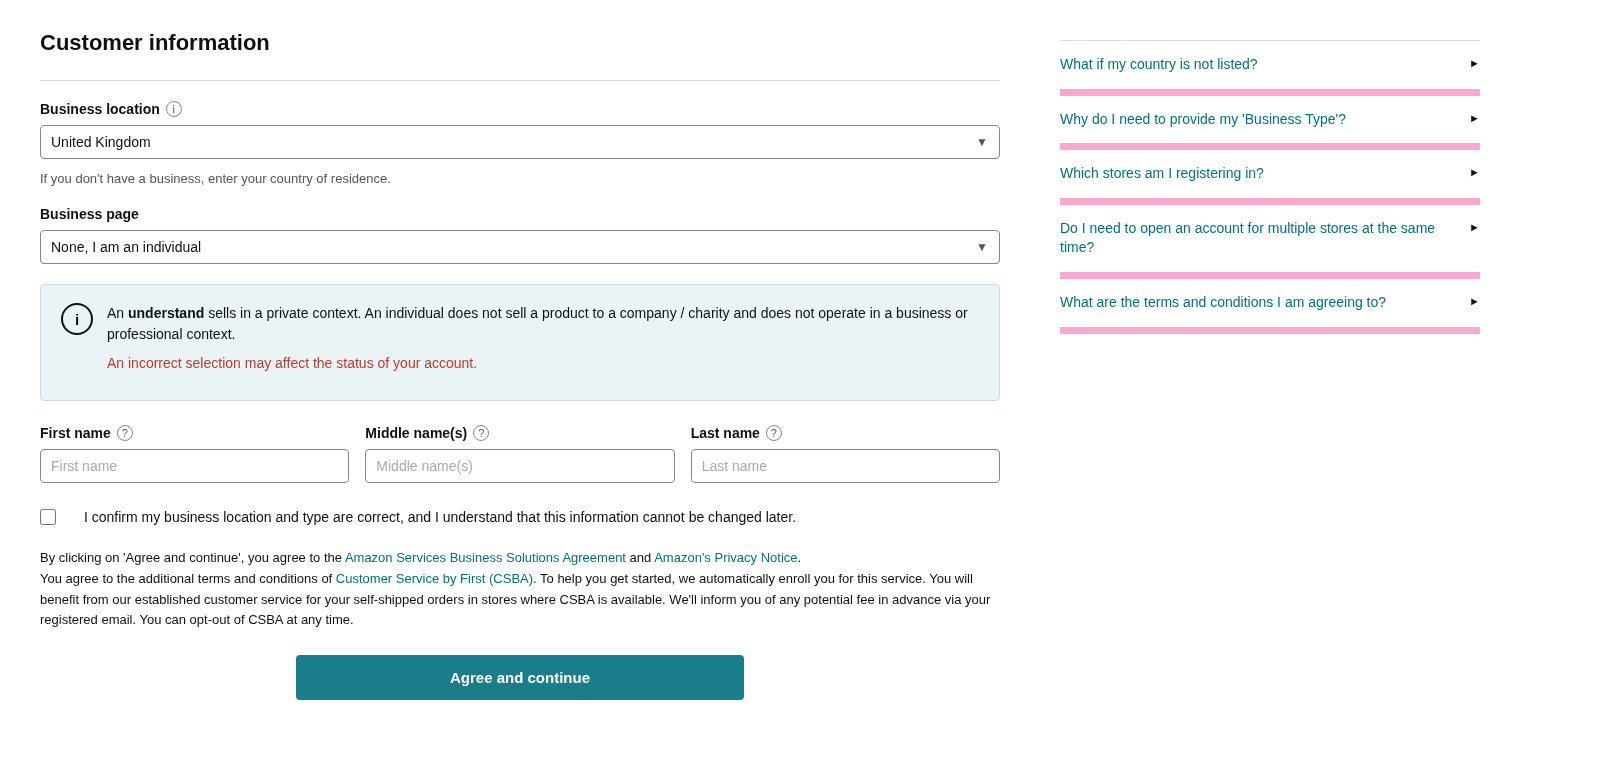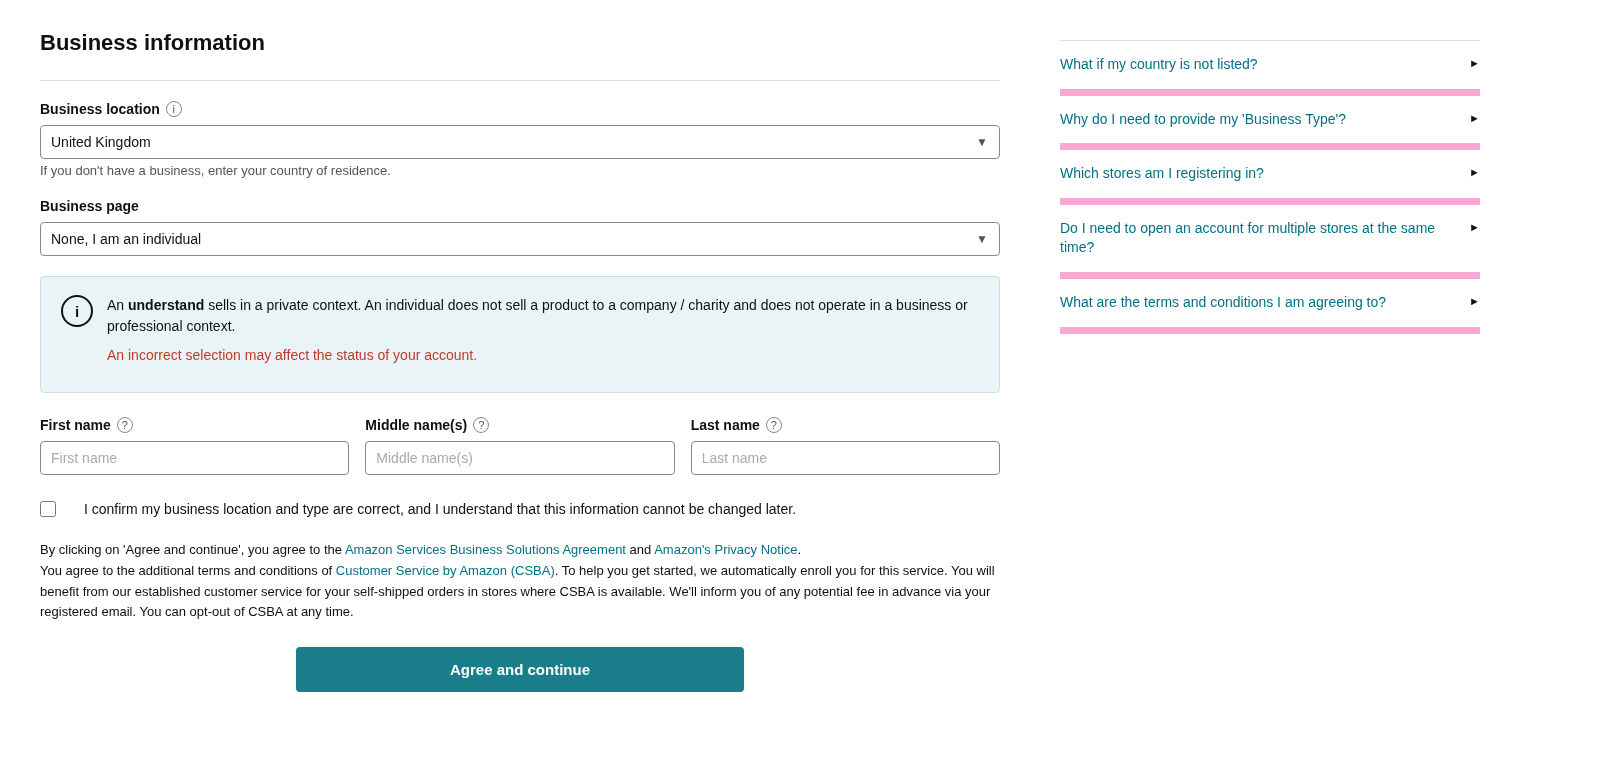--- a/index.html
+++ b/index.html
@@ -55,21 +55,21 @@
       border: 1px solid #888;
       border-radius: 50%;
       font-size: 11px;
       color: #555;
       cursor: pointer;
       font-weight: normal;
     }
 
     .select-wrapper {
       position: relative;
-      margin-bottom: 4px;
+      margin-bottom: 12px;
     }
     .select-wrapper select {
       width: 100%;
       padding: 8px 36px 8px 10px;
       border: 1px solid #888;
       border-radius: 4px;
       font-size: 14px;
       appearance: none;
       background: #fff;
       color: #0F1111;
@@ -229,21 +229,21 @@
       flex-shrink: 0;
     }
   </style>
 </head>
 <body>
 
 <div class="page-container">
 
   <div class="main-content">
 
-    <h1 class="page-title">Business information</h1>
+    <h1 class="page-title">Customer information</h1>
     <hr class="divider">
 
     <div class="field-group">
       <div class="field-label">
         <span>Business location</span>
         <span class="help-icon">i</span>
       </div>
       <div class="select-wrapper">
         <select>
           <option>United Kingdom</option>
@@ -316,21 +316,21 @@
 
     <div class="legal-text">
       <p>
         By clicking on 'Agree and continue', you agree to the
         <a href="#">Amazon Services Business Solutions Agreement</a>
         and
         <a href="#">Amazon's Privacy Notice</a>.
       </p>
       <p>
         You agree to the additional terms and conditions of
-        <a href="#">Customer Service by Amazon (CSBA)</a>.
+        <a href="#">Customer Service by First (CSBA)</a>.
         To help you get started, we automatically enroll you for this service. You will benefit from our established customer service for your self-shipped orders in stores where CSBA is available. We'll inform you of any potential fee in advance via your registered email. You can opt-out of CSBA at any time.
       </p>
     </div>
 
     <button class="agree-button">Agree and continue</button>
 
   </div>
 
   <div class="sidebar">
     <div class="sidebar-faq-item">

